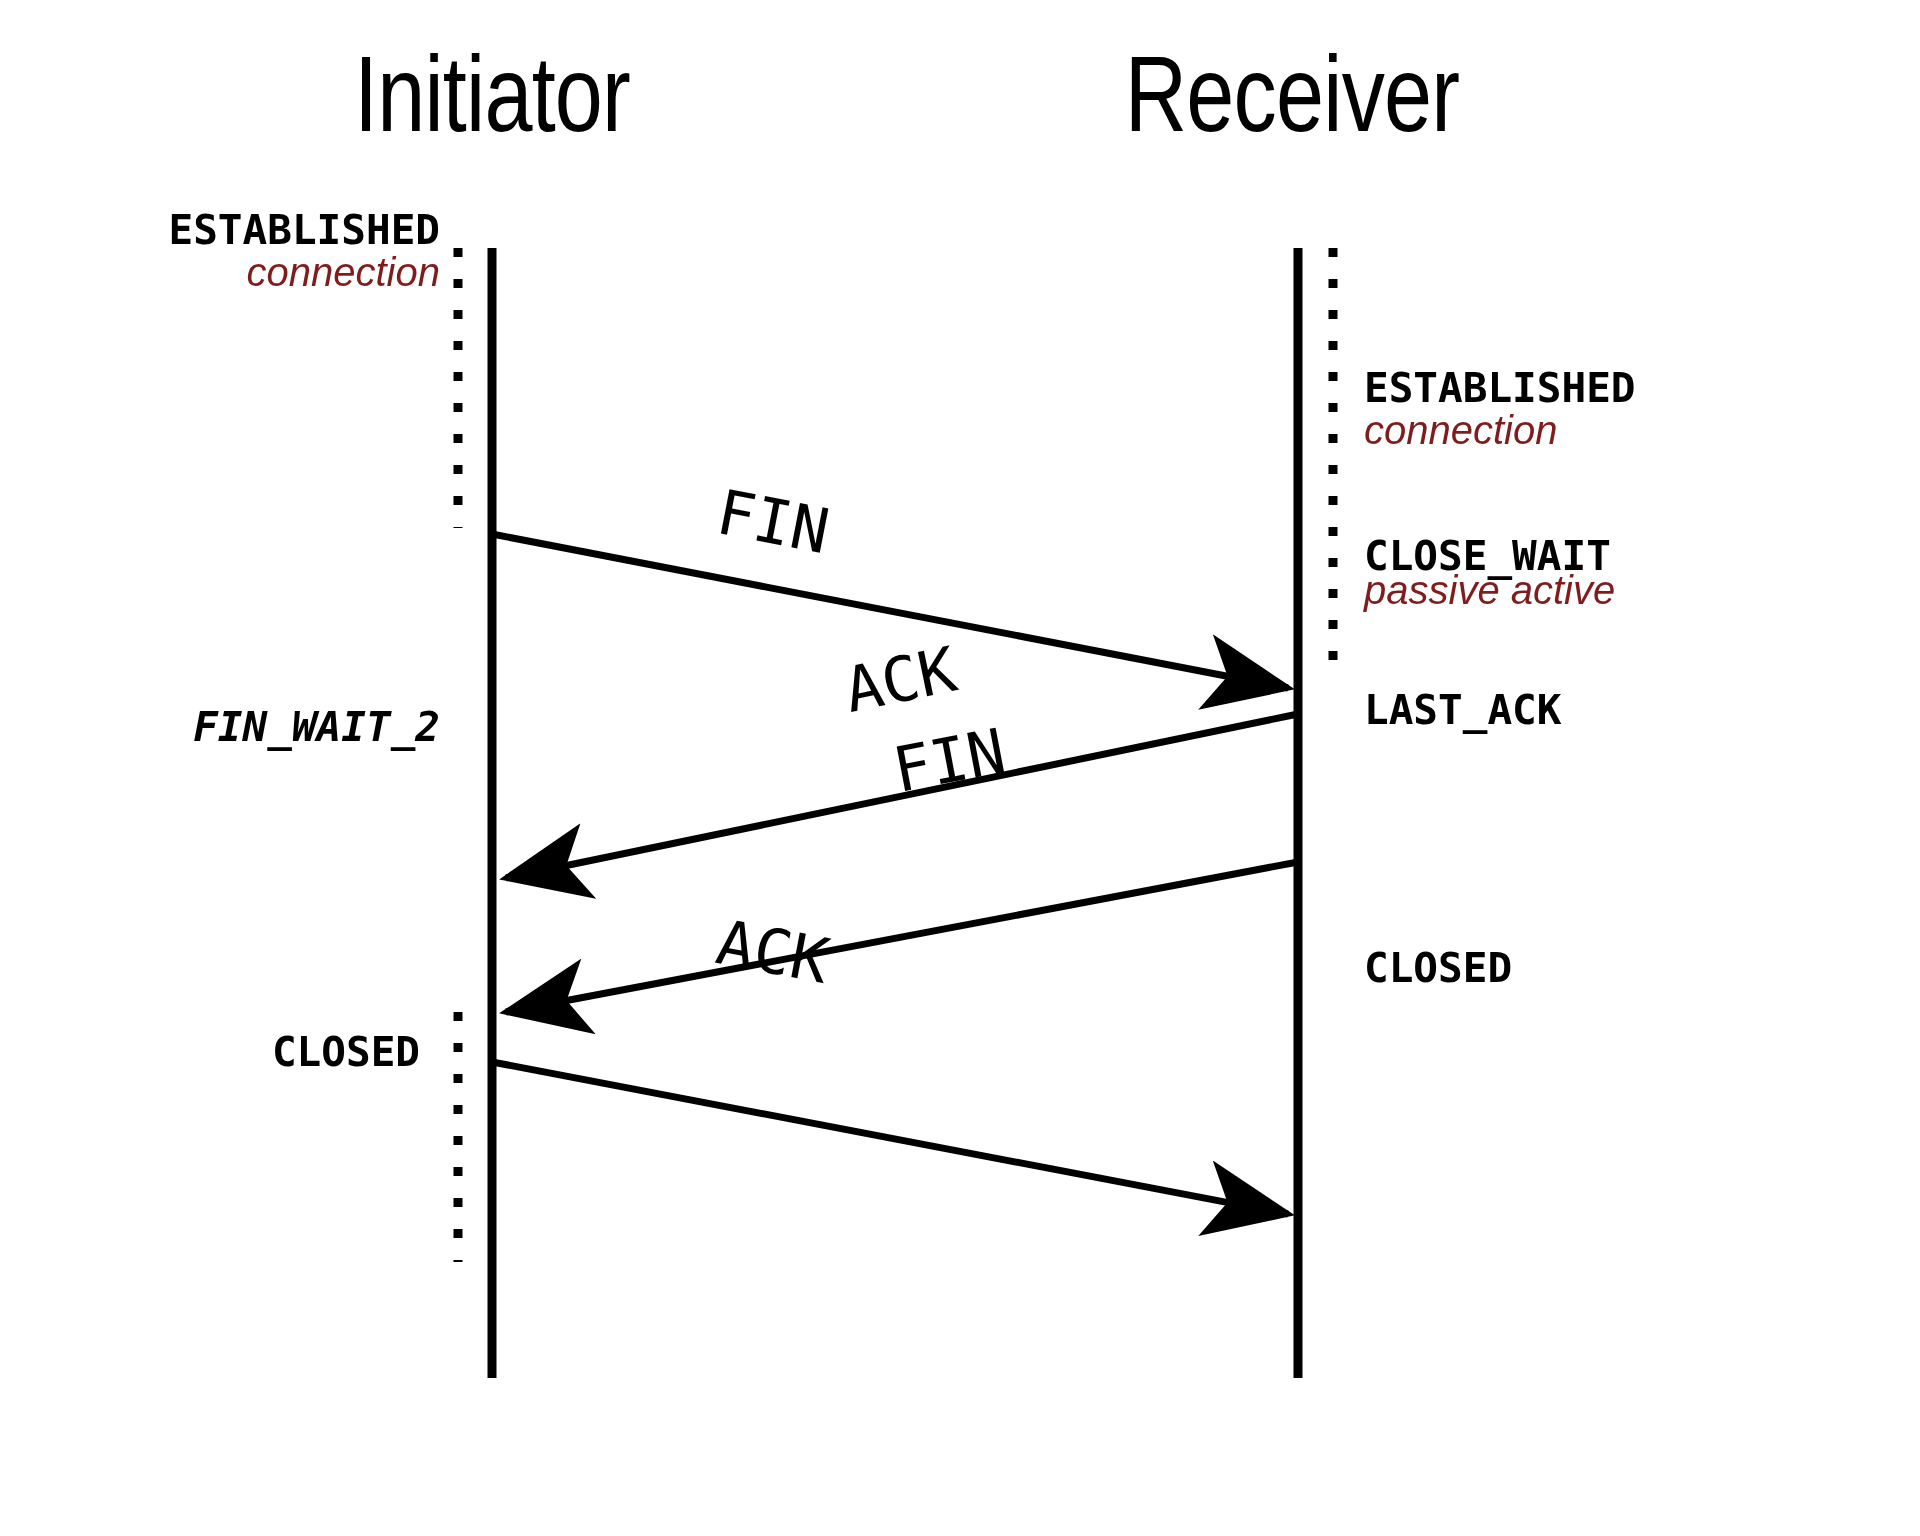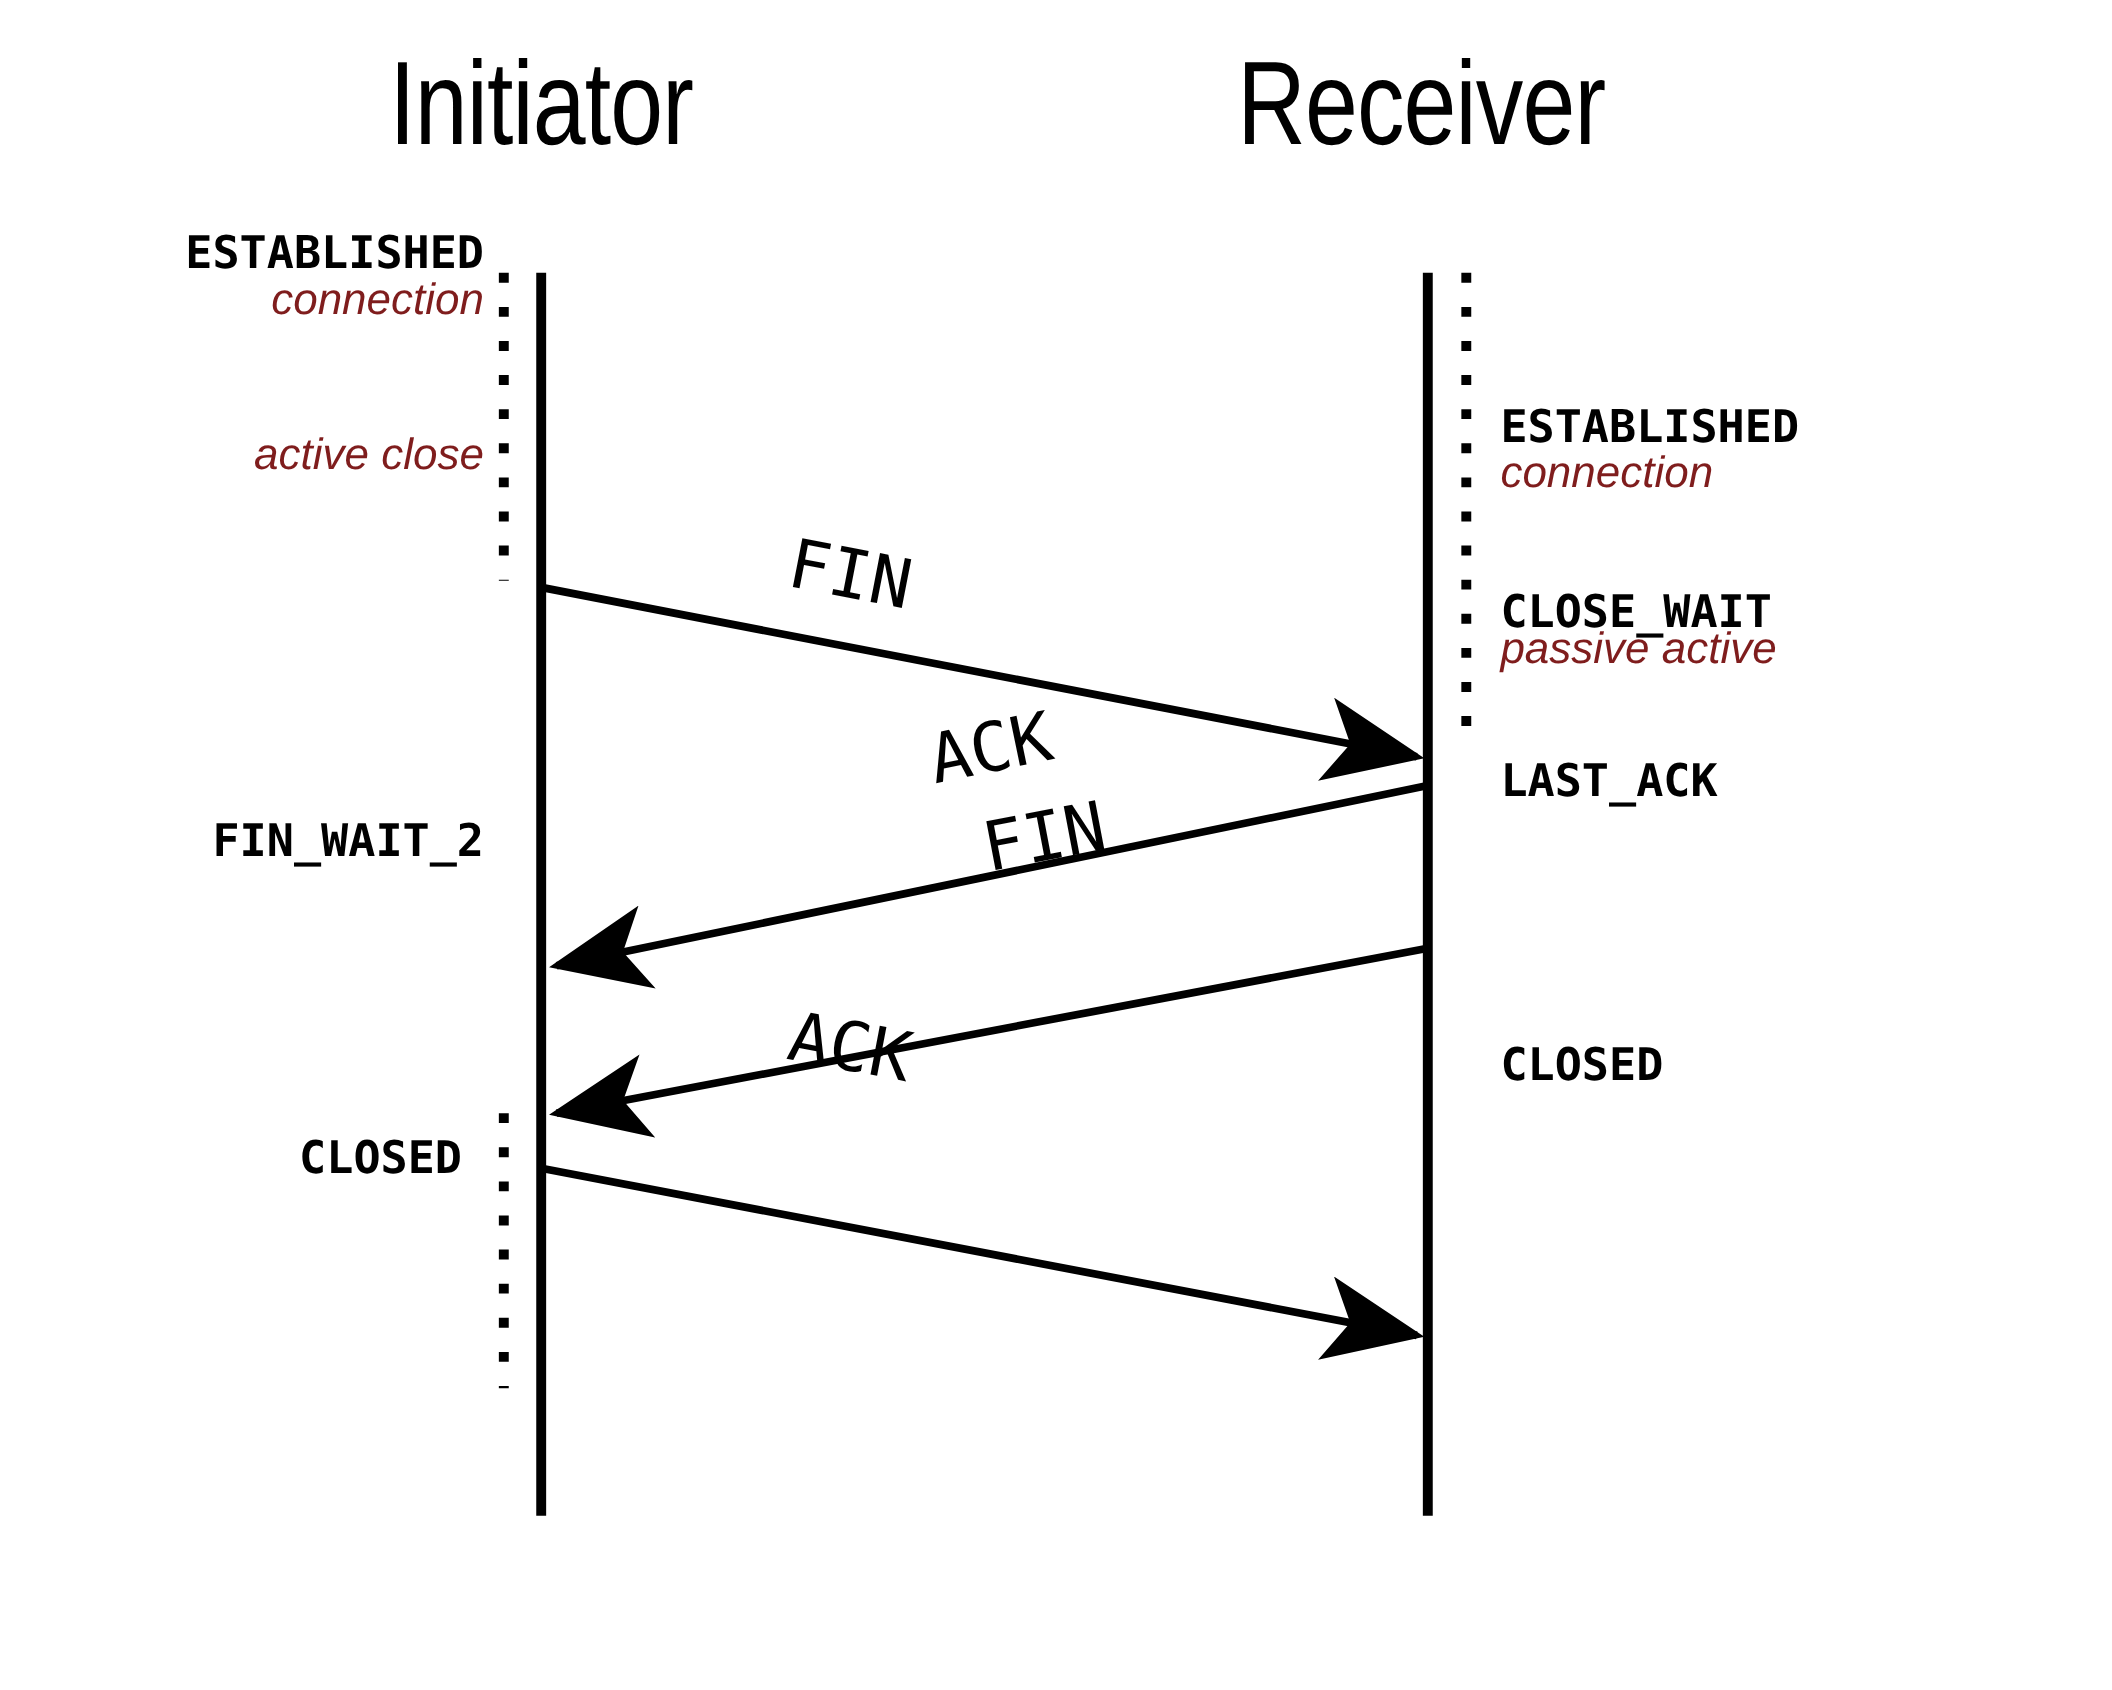--- a/index.html
+++ b/index.html
@@ -114,23 +114,22 @@
 
     <line x1="492" y1="534" x2="1288" y2="688" stroke="#000" stroke-width="7" marker-end="url(#arrowhead-right)"></line>
     <line x1="1298" y1="714" x2="506" y2="878" stroke="#000" stroke-width="7" marker-end="url(#arrowhead-left)"></line>
     <line x1="1298" y1="862" x2="506" y2="1012" stroke="#000" stroke-width="7" marker-end="url(#arrowhead-left)"></line>
     <line x1="492" y1="1062" x2="1288" y2="1214" stroke="#000" stroke-width="7" marker-end="url(#arrowhead-right)"></line>
   </svg>
 
   <div class="state-label left-block" style="left:20px; top:210px; width:420px;">ESTABLISHED</div>
   <div class="note-label left-block" style="left:20px; top:252px; width:420px;">connection</div>
 
-  <div class="note-label left-block" style="left:20px; top:393px; width:420px;">active close</div>
 
-  <div class="state-label left-block" style="left:20px; top:744px; width:420px;">FIN_WAIT_2</div>
+  <div class="state-label left-block" style="left:20px; top:707px; width:420px;font-style:italic;">FIN_WAIT_2</div>
 
 
   <div class="state-label left-block" style="left:20px; top:1032px; width:400px;">CLOSED</div>
 
   <div class="state-label right-block" style="left:1364px; top:368px;">ESTABLISHED</div>
   <div class="note-label right-block" style="left:1364px; top:410px;">connection</div>
 
   <div class="state-label right-block" style="left:1364px; top:536px;">CLOSE_WAIT</div>
   <div class="note-label right-block" style="left:1364px; top:570px;">passive active</div>
 

